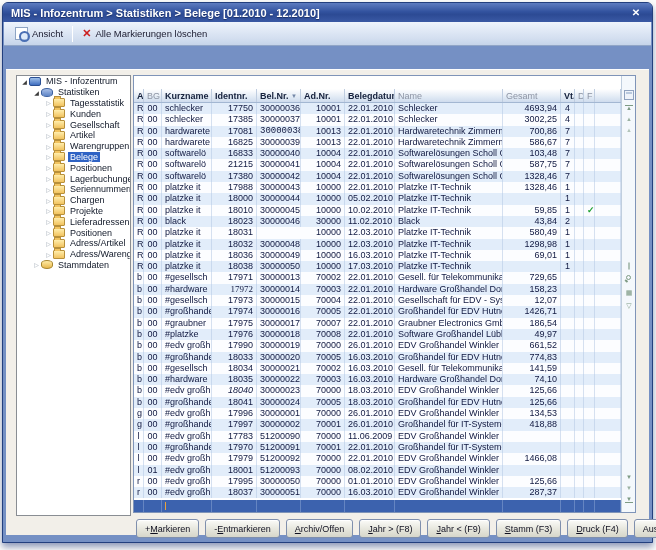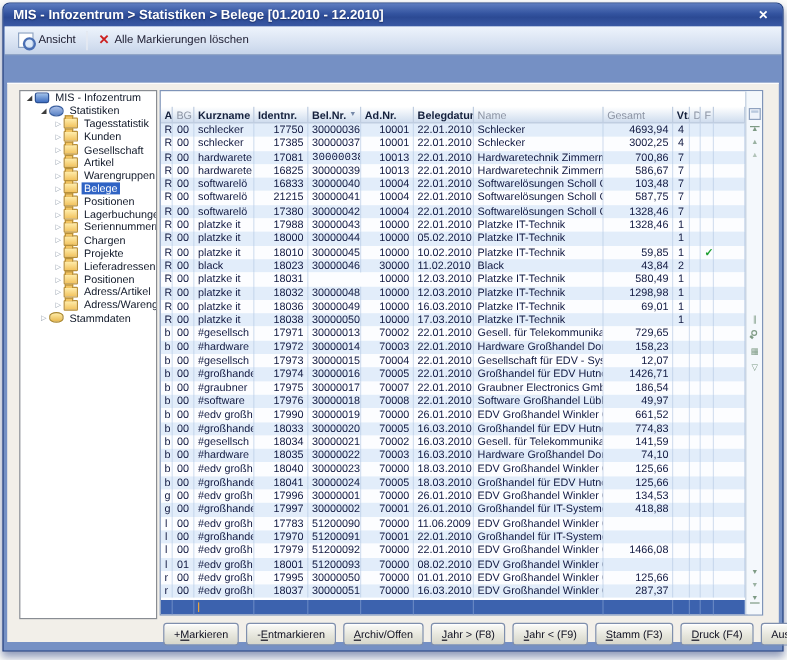--- a/index.html
+++ b/index.html
@@ -515,21 +515,21 @@
             <div class="tcell ar" style="width: 58px;">729,65</div>
             <div class="tcell ac" style="width: 14px;"></div>
             <div class="tcell ac" style="width: 9px;"></div>
             <div class="tcell ac" style="width: 11px;"></div>
             <div class="tcell al" style="width: 26px;"></div>
           </div>
           <div class="trow alt">
             <div class="tcell ac" style="width: 10px;">b</div>
             <div class="tcell ac" style="width: 18px;">00</div>
             <div class="tcell al" style="width: 50px;">#hardware</div>
-            <div class="tcell ar" style="width: 45px;">17972</div>
+            <div class="tcell ar" style="width: 45px; font-family: Liberation Serif, serif;">17972</div>
             <div class="tcell ar" style="width: 44px;">30000014</div>
             <div class="tcell ar" style="width: 44px;">70003</div>
             <div class="tcell al" style="width: 50px;">22.01.2010 /Fr</div>
             <div class="tcell al" style="width: 108px;">Hardware Großhandel Dortmund</div>
             <div class="tcell ar" style="width: 58px;">158,23</div>
             <div class="tcell ac" style="width: 14px;"></div>
             <div class="tcell ac" style="width: 9px;"></div>
             <div class="tcell ac" style="width: 11px;"></div>
             <div class="tcell al" style="width: 26px;"></div>
           </div>
@@ -574,21 +574,21 @@
             <div class="tcell al" style="width: 108px;">Graubner Electronics GmbH</div>
             <div class="tcell ar" style="width: 58px;">186,54</div>
             <div class="tcell ac" style="width: 14px;"></div>
             <div class="tcell ac" style="width: 9px;"></div>
             <div class="tcell ac" style="width: 11px;"></div>
             <div class="tcell al" style="width: 26px;"></div>
           </div>
           <div class="trow alt">
             <div class="tcell ac" style="width: 10px;">b</div>
             <div class="tcell ac" style="width: 18px;">00</div>
-            <div class="tcell al" style="width: 50px;">#software</div>
+            <div class="tcell al" style="width: 50px;">#platzke</div>
             <div class="tcell ar" style="width: 45px;">17976</div>
             <div class="tcell ar" style="width: 44px;">30000018</div>
             <div class="tcell ar" style="width: 44px;">70008</div>
             <div class="tcell al" style="width: 50px;">22.01.2010 /Fr</div>
             <div class="tcell al" style="width: 108px;">Software Großhandel Lübke AG</div>
             <div class="tcell ar" style="width: 58px;">49,97</div>
             <div class="tcell ac" style="width: 14px;"></div>
             <div class="tcell ac" style="width: 9px;"></div>
             <div class="tcell ac" style="width: 11px;"></div>
             <div class="tcell al" style="width: 26px;"></div>
@@ -650,21 +650,21 @@
             <div class="tcell ar" style="width: 58px;">74,10</div>
             <div class="tcell ac" style="width: 14px;"></div>
             <div class="tcell ac" style="width: 9px;"></div>
             <div class="tcell ac" style="width: 11px;"></div>
             <div class="tcell al" style="width: 26px;"></div>
           </div>
           <div class="trow plain">
             <div class="tcell ac" style="width: 10px;">b</div>
             <div class="tcell ac" style="width: 18px;">00</div>
             <div class="tcell al" style="width: 50px;">#edv großh</div>
-            <div class="tcell ar" style="width: 45px;">18040</div>
+            <div class="tcell ar" style="width: 45px; font-style: italic;">18040</div>
             <div class="tcell ar" style="width: 44px;">30000023</div>
             <div class="tcell ar" style="width: 44px;">70000</div>
             <div class="tcell al" style="width: 50px;">18.03.2010 /Do</div>
             <div class="tcell al" style="width: 108px;">EDV Großhandel Winkler GmbH</div>
             <div class="tcell ar" style="width: 58px;">125,66</div>
             <div class="tcell ac" style="width: 14px;"></div>
             <div class="tcell ac" style="width: 9px;"></div>
             <div class="tcell ac" style="width: 11px;"></div>
             <div class="tcell al" style="width: 26px;"></div>
           </div>

